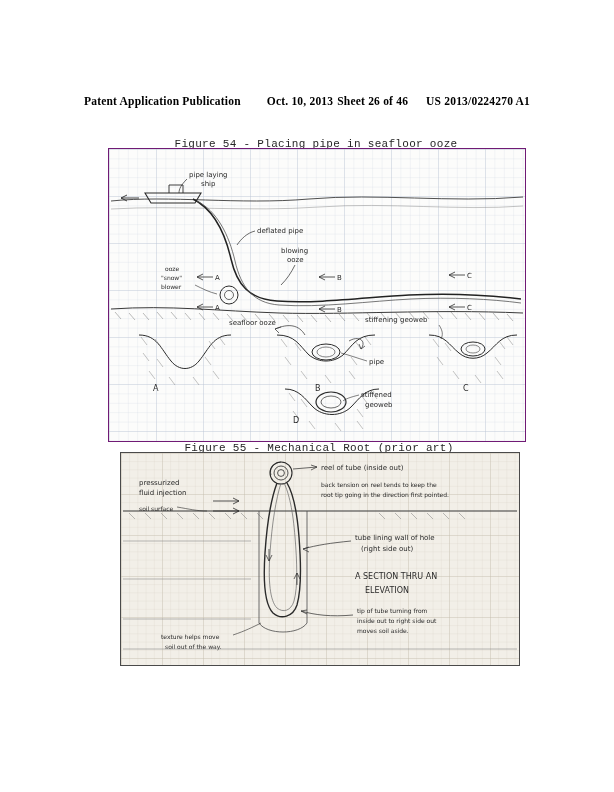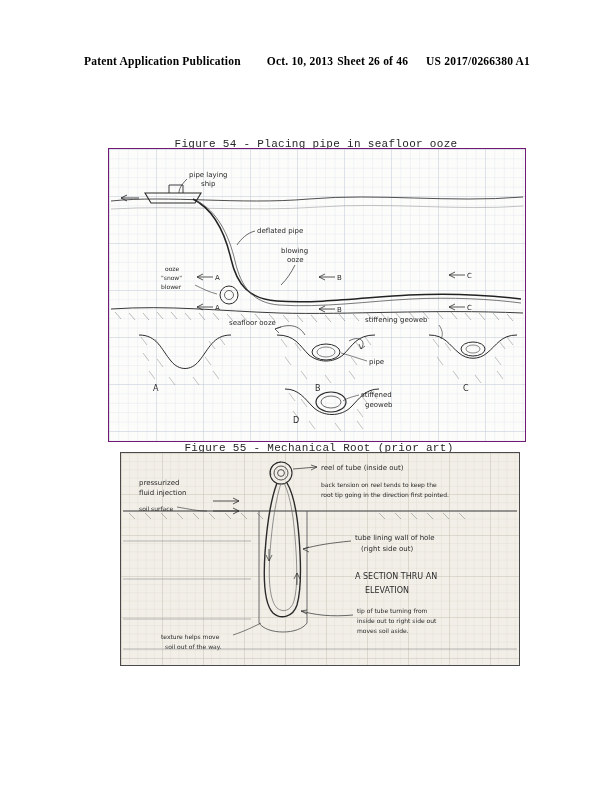--- a/index.html
+++ b/index.html
@@ -28,21 +28,21 @@
     left: 0;
     width: 614px;
     text-align: center;
     font-family: "Liberation Serif", serif;
     font-weight: bold;
     font-size: 11.5px;
     letter-spacing: 0.2px;
     white-space: nowrap;
   }
   .header span { display: inline-block; }
-  .hdr-pub { margin-right: 26px; }
+  .hdr-pub { margin-right: 26px; margin-top: 40px; }
   .hdr-date { margin-right: 4px; }
   .hdr-sheet { margin-right: 18px; }
   .hdr-patno { }
 
   
   .fig {
     position: absolute;
     background: #fdfdfd;
   }
   .fig-caption {
@@ -87,21 +87,21 @@
   }
   .hand-sm { font-size: 6px; }
   .hand-lg { font-size: 8px; }
 </style>
 </head>
 <body>
 
 <div class="page">
 
   <div class="header">
-    <span class="hdr-pub">Patent Application Publication</span><span class="hdr-date">Oct. 10, 2013</span><span class="hdr-sheet">Sheet 26 of 46</span><span class="hdr-patno">US 2017/0266380 A1</span>
+    <span class="hdr-pub">Patent Application Publication</span><span class="hdr-date">Oct. 10, 2013</span><span class="hdr-sheet">Sheet 26 of 46</span><span class="hdr-patno">US 2013/0224270 A1</span>
   </div>
 
   <div class="fig-caption" id="fig54-caption">Figure 54 - Placing pipe in seafloor ooze</div>
 
   <div class="fig" id="fig54">
     <svg class="sketch" viewBox="0 0 416 292" preserveAspectRatio="none">
       <defs>
         <pattern id="grid54" width="9.4" height="9.4" patternUnits="userSpaceOnUse">
           <path d="M 9.4 0 L 0 0 0 9.4" fill="none" stroke="#cfd6e2" stroke-width="0.5"></path>
         </pattern>

